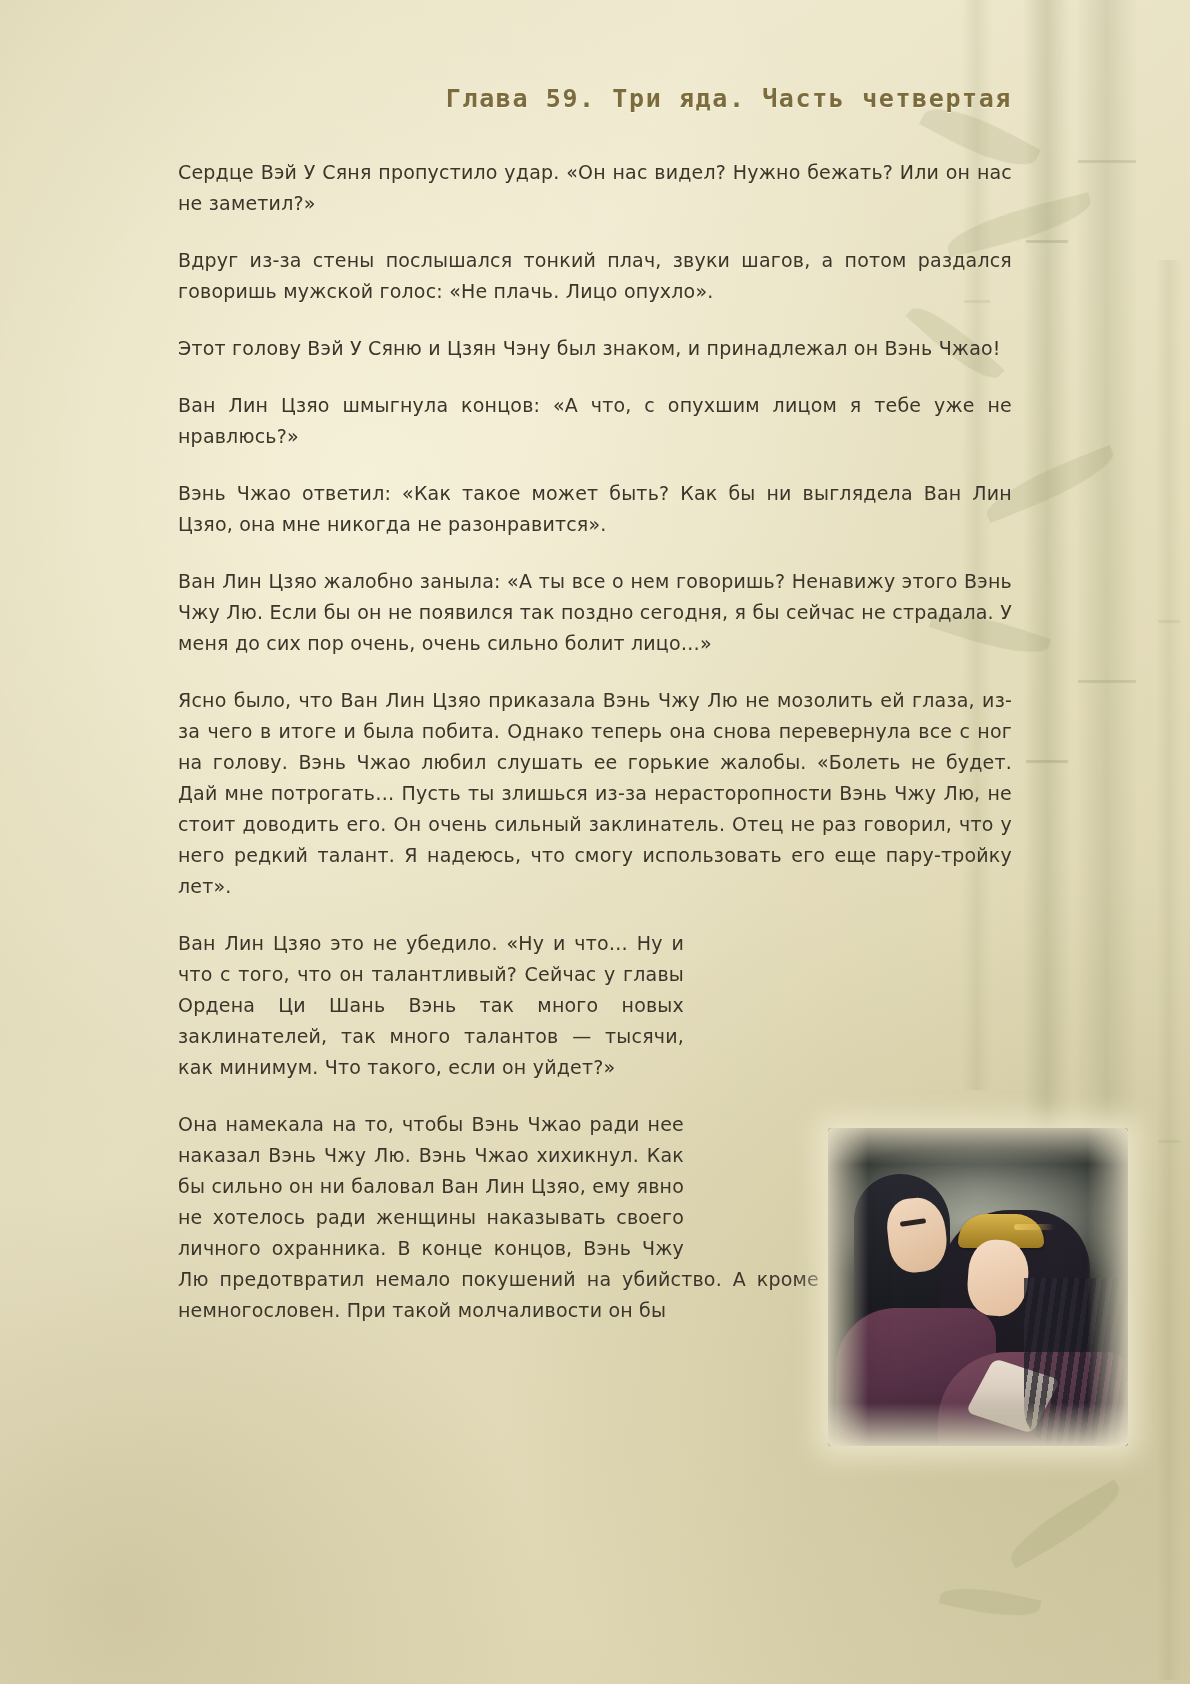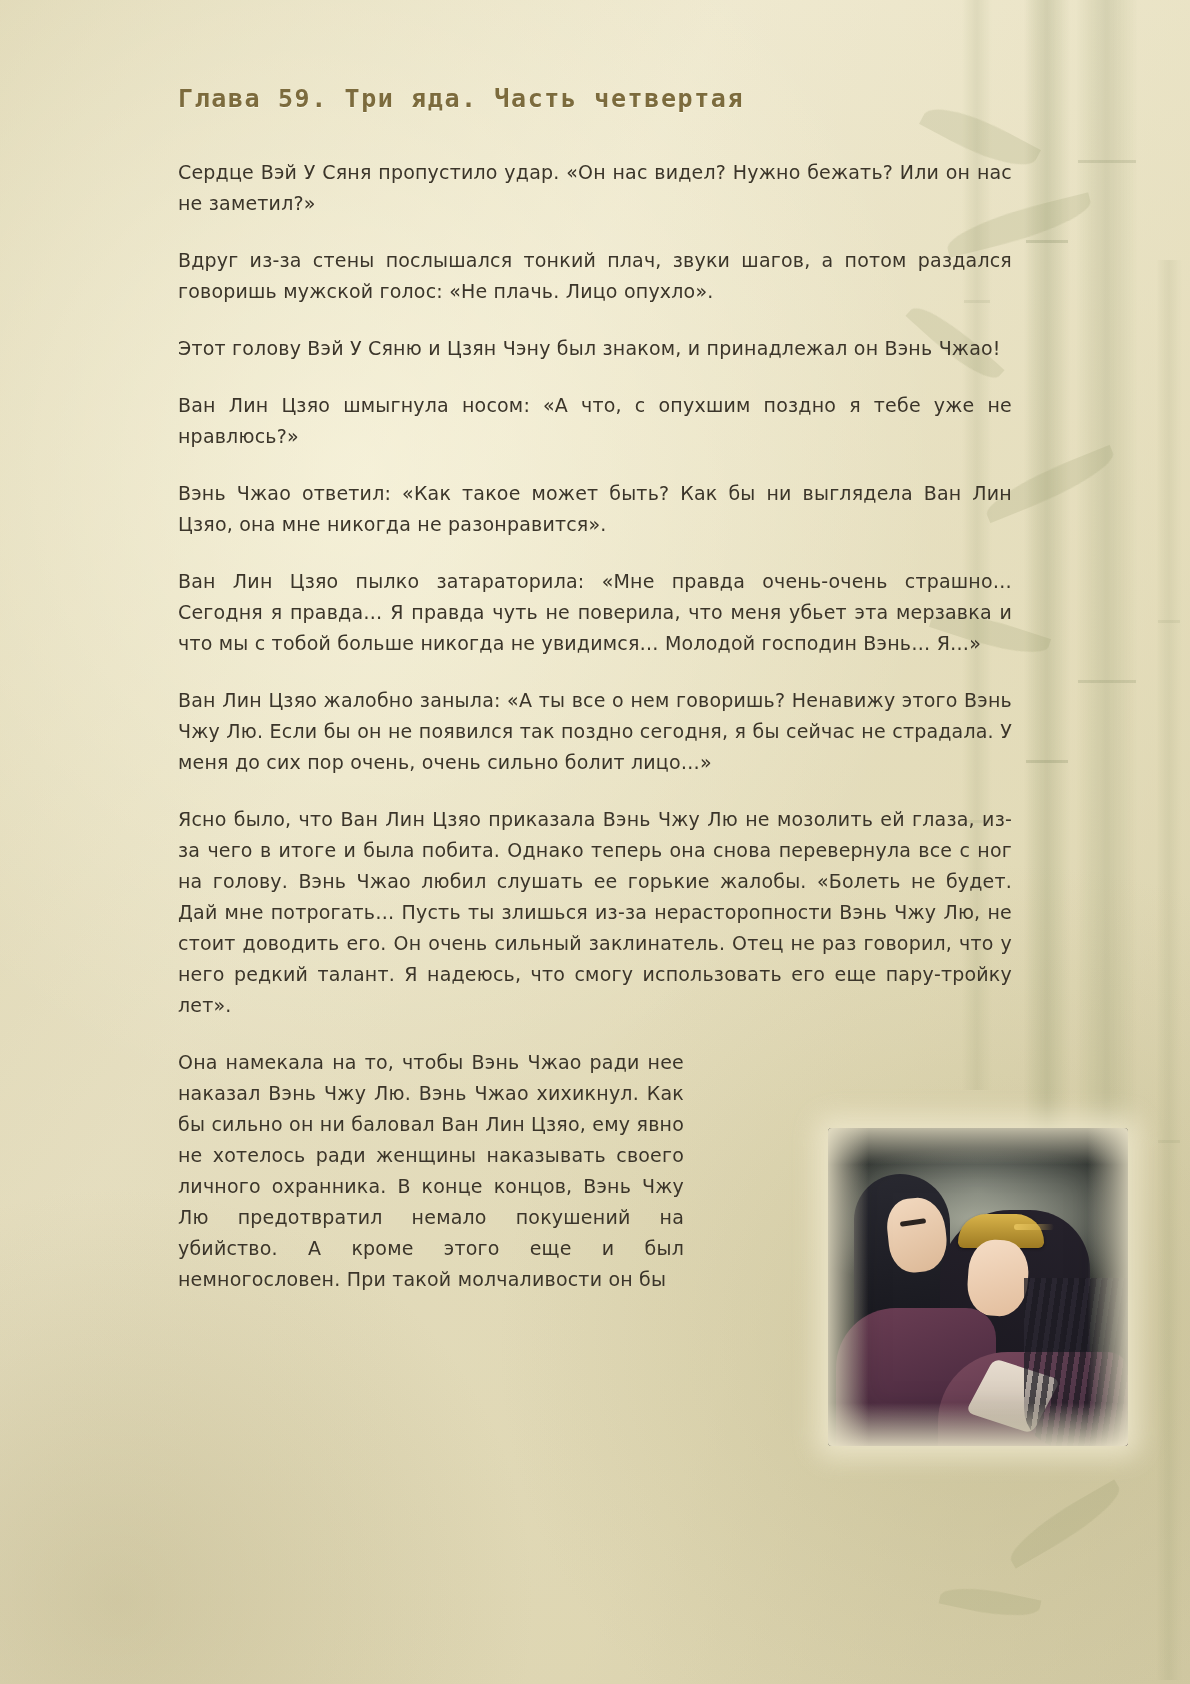--- a/index.html
+++ b/index.html
@@ -61,21 +61,21 @@
     filter: blur(0.6px);
   }
 
   .content {
     position: relative;
     z-index: 3;
     padding: 84px 178px 0 178px;
   }
 
   .chapter-title {
-    text-align: left;
+    text-align: right;
     font-family: "DejaVu Sans Mono", monospace;
     font-size: 25px;
     font-weight: bold;
     letter-spacing: 1.6px;
     color: #7c6b3d;
     text-shadow: 0 1px 0 rgba(255,255,240,0.65);
     margin: 0 0 44px 0;
   }
 
   .body-text p {
@@ -252,22 +252,22 @@
     <div class="ill-fade"></div>
   </div>
 
   <div class="content">
     <h1 class="chapter-title">Глава 59. Три яда. Часть четвертая</h1>
 
     <div class="body-text">
       <p>Сердце Вэй У Сяня пропустило удар. «Он нас видел? Нужно бежать? Или он нас не заметил?»</p>
       <p>Вдруг из-за стены послышался тонкий плач, звуки шагов, а потом раздался говоришь мужской голос: «Не плачь. Лицо опухло».</p>
       <p>Этот голову Вэй У Сяню и Цзян Чэну был знаком, и принадлежал он Вэнь Чжао!</p>
-      <p>Ван Лин Цзяо шмыгнула носом: «А что, с опухшим поздно я тебе уже не нравлюсь?»</p>
+      <p>Ван Лин Цзяо шмыгнула концов: «А что, с опухшим лицом я тебе уже не нравлюсь?»</p>
       <p>Вэнь Чжао ответил: «Как такое может быть? Как бы ни выглядела Ван Лин Цзяо, она мне никогда не разонравится».</p>
-      <p>Ван Лин Цзяо пылко затараторила: «Мне правда очень-очень страшно… Сегодня я правда… Я правда чуть не поверила, что меня убьет эта мерзавка и что мы с тобой больше никогда не увидимся… Молодой господин Вэнь… Я…»</p>
       <p>Ван Лин Цзяо жалобно заныла: «А ты все о нем говоришь? Ненавижу этого Вэнь Чжу Лю. Если бы он не появился так поздно сегодня, я бы сейчас не страдала. У меня до сих пор очень, очень сильно болит лицо…»</p>
       <p>Ясно было, что Ван Лин Цзяо приказала Вэнь Чжу Лю не мозолить ей глаза, из-за чего в итоге и была побита. Однако теперь она снова перевернула все с ног на голову. Вэнь Чжао любил слушать ее горькие жалобы. «Болеть не будет. Дай мне потрогать… Пусть ты злишься из-за нерасторопности Вэнь Чжу Лю, не стоит доводить его. Он очень сильный заклинатель. Отец не раз говорил, что у него редкий талант. Я надеюсь, что смогу использовать его еще пару-тройку лет».</p>
       <div class="wrap-zone"></div>
+      <p>Ван Лин Цзяо это не убедило. «Ну и что… Ну и что с того, что он талантливый? Сейчас у главы Ордена Ци Шань Вэнь так много новых заклинателей, так много талантов — тысячи, как минимум. Что такого, если он уйдет?»</p>
       <p>Она намекала на то, чтобы Вэнь Чжао ради нее наказал Вэнь Чжу Лю. Вэнь Чжао хихикнул. Как бы сильно он ни баловал Ван Лин Цзяо, ему явно не хотелось ради женщины наказывать своего личного охранника. В конце концов, Вэнь Чжу Лю предотвратил немало покушений на убийство. А кроме этого еще и был немногословен. При такой молчаливости он бы</p>
     </div>
   </div>
 </div>
 
 </body></html>

